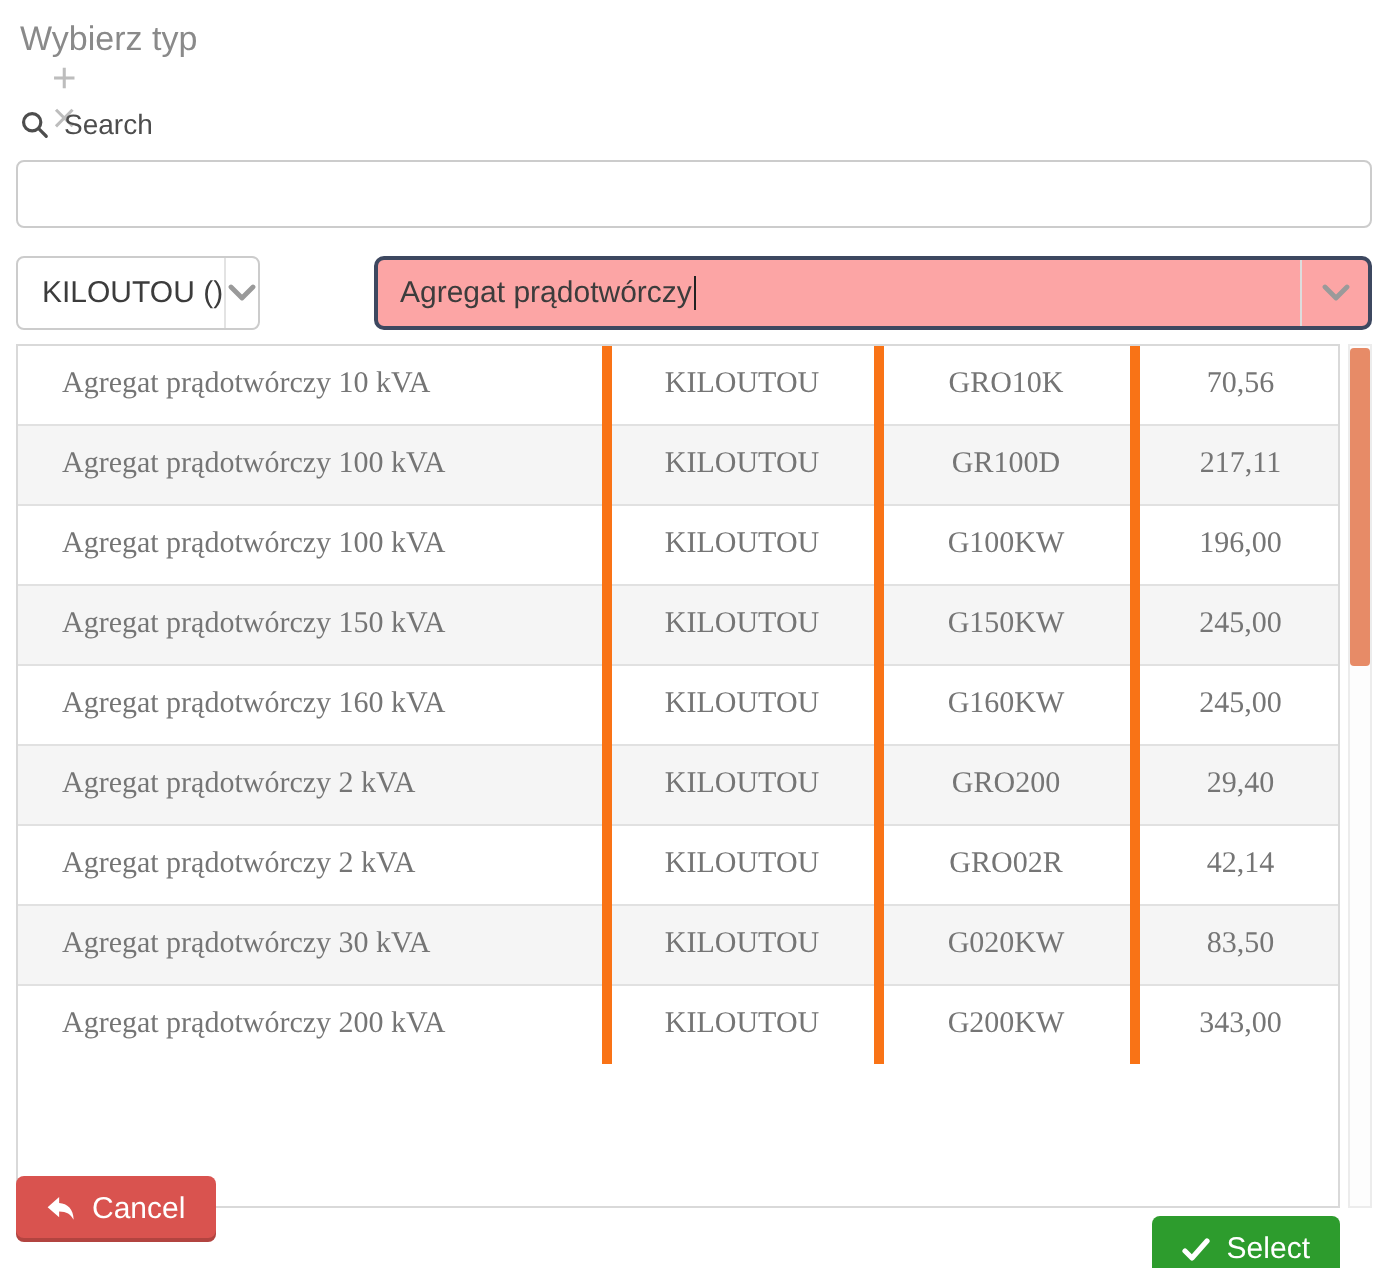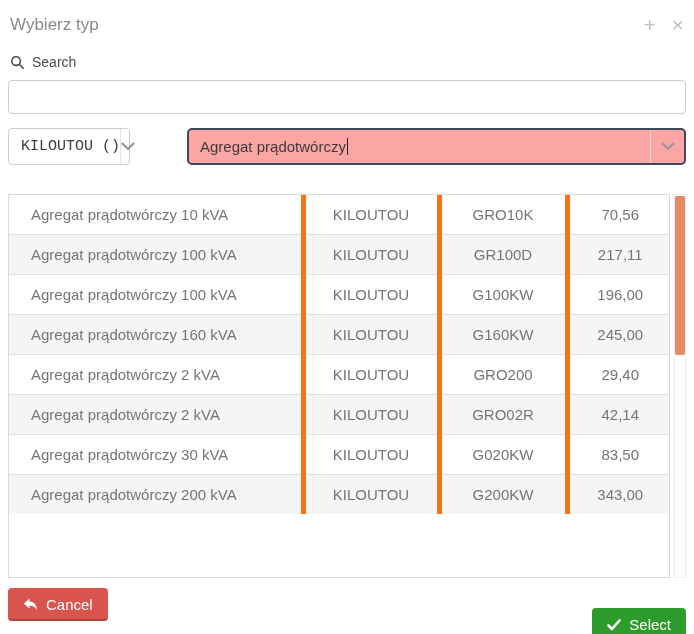--- a/index.html
+++ b/index.html
@@ -4,21 +4,21 @@
 <style>
   html,body{margin:0;padding:0;}
   body{
     width:694px;height:634px;overflow:hidden;background:#ffffff;
     font-family:"Liberation Sans","DejaVu Sans",sans-serif;
     -webkit-font-smoothing:antialiased;
   }
   .wrap{padding:0 8px;position:relative;height:100%;box-sizing:border-box;}
 
   
-  .hdr{display:flex;align-items:center;padding:10px 2px 0 2px;height:30px;}
+  .hdr{display:flex;padding:10px 2px 0 2px;height:30px;flex-direction:column;}
   .title{font-size:17px;color:#8a8a8a;flex:1;}
   .hdr-ico{color:#bdbdbd;font-size:21px;line-height:20px;margin-left:16px;cursor:pointer;font-weight:300;}
 
   
   .search-row{display:flex;align-items:center;margin:12px 2px 0 2px;height:20px;}
   .search-row svg{margin-right:7px;}
   .search-label{font-size:14px;color:#4d4d4d;}
 
   
   .search-input{
@@ -26,32 +26,32 @@
     border:1px solid #cccccc;border-radius:4px;background:#fff;outline:none;
     font-size:15px;color:#333;padding:0 10px;font-family:inherit;
   }
 
   
   .filters{display:flex;margin-top:14px;height:37px;}
   .sel{
     width:122px;border:1px solid #cccccc;border-radius:4px;background:#fff;
     display:flex;align-items:stretch;cursor:pointer;box-sizing:border-box;
   }
-  .sel-text{flex:1;display:flex;align-items:center;padding-left:12px;font-size:15px;color:#3c3c3c;white-space:nowrap;font-family:Liberation Mono, monospace;}
+  .sel-text{flex:1;display:flex;align-items:center;padding-left:12px;font-size:15px;color:#3c3c3c;white-space:nowrap;}
   .sel-arrow{width:30px;display:flex;align-items:center;justify-content:center;border-left:1px solid #e3e3e3;}
   .combo{
     flex:1;margin-left:57px;border:2px solid #3d4860;border-radius:5px;background:#fca5a5;
     display:flex;align-items:stretch;box-sizing:border-box;cursor:text;
   }
   .combo-text{flex:1;display:flex;align-items:center;padding-left:11px;font-size:15px;color:#3c3c3c;white-space:nowrap;}
   .caret{display:inline-block;width:1px;height:17px;background:#222;margin-left:1px;}
   .combo-arrow{width:33px;display:flex;align-items:center;justify-content:center;border-left:1px solid #ddd;cursor:pointer;}
 
   
-  .table-zone{position:relative;margin-top:29px;height:384px;}
+  .table-zone{position:relative;margin-top:7px;height:432px;font-family:Liberation Serif, serif;}
   .tbl-clip{
     position:absolute;left:0;top:0;right:16px;bottom:0;overflow:hidden;
     border:1px solid #d9d9d9;box-sizing:border-box;background:#fff;
   }
   table{border-collapse:collapse;width:100%;table-layout:fixed;}
   td{
     height:37px;font-size:15px;color:#757575;border-top:1px solid #e1e1e1;border-left:5px solid #f97316;
     overflow:hidden;white-space:nowrap;
   }
   tr:first-child td{border-top:none;}
@@ -64,21 +64,21 @@
   .rail{
     position:absolute;top:0;right:0;width:12px;height:100%;
     background:#fdfdfd;border:1px solid #ececec;box-sizing:border-box;
   }
   .thumb{
     position:absolute;top:1px;left:0px;width:10px;height:159px;
     background:#e78b67;border-radius:2px;cursor:grab;
   }
 
   
-  .footer{position:absolute;left:8px;right:8px;bottom:13px;height:33px;}
+  .footer{position:absolute;left:8px;right:24px;bottom:13px;height:33px;}
   .btn{
     position:absolute;top:0;height:33px;border:none;border-radius:4px;color:#fff;
     font-size:15px;font-family:inherit;display:flex;align-items:center;cursor:pointer;
     padding:0 15px;box-shadow:inset 0 -2px 0 rgba(0,0,0,0.18);
   }
   .btn svg{margin-right:8px;}
   .btn-cancel{left:0;background:#d9534f;}
   .btn-select{right:0;background:#2d9c2d;margin-top:20px;}
 </style>
 </head>
@@ -144,20 +144,26 @@
               <td class="c-name">Agregat prądotwórczy 100 kVA</td>
               <td class="c-brand">KILOUTOU</td>
               <td class="c-code">GR100D</td>
               <td class="c-price">217,11</td>
             </tr>
             <tr>
               <td class="c-name">Agregat prądotwórczy 100 kVA</td>
               <td class="c-brand">KILOUTOU</td>
               <td class="c-code">G100KW</td>
               <td class="c-price">196,00</td>
+            </tr>
+            <tr>
+              <td class="c-name">Agregat prądotwórczy 150 kVA</td>
+              <td class="c-brand">KILOUTOU</td>
+              <td class="c-code">G150KW</td>
+              <td class="c-price">245,00</td>
             </tr>
             <tr>
               <td class="c-name">Agregat prądotwórczy 160 kVA</td>
               <td class="c-brand">KILOUTOU</td>
               <td class="c-code">G160KW</td>
               <td class="c-price">245,00</td>
             </tr>
             <tr>
               <td class="c-name">Agregat prądotwórczy 2 kVA</td>
               <td class="c-brand">KILOUTOU</td>

